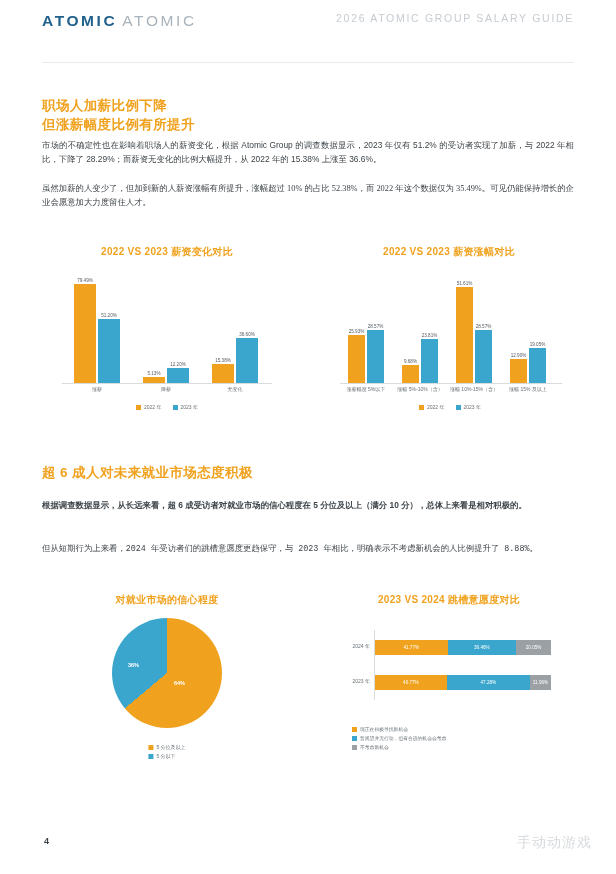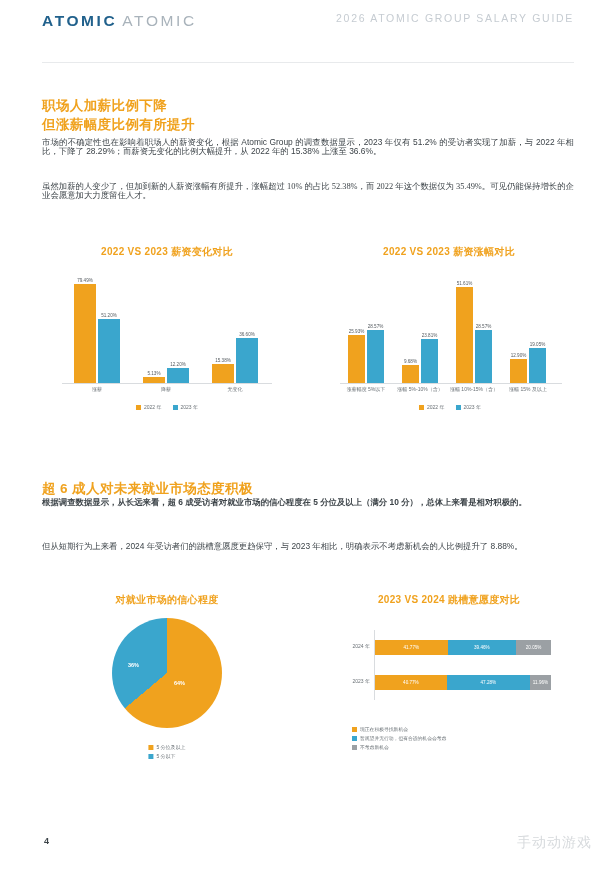--- a/index.html
+++ b/index.html
@@ -59,21 +59,21 @@
     letter-spacing: 0.4px;
   }
   .sec-title .l2 { display: block; }
 
   
   .para {
     position: absolute;
     left: 42px;
     width: 532px;
     font-size: 8.4px;
-    line-height: 9px;
+    line-height: 14px;
     color: #3d4449;
     text-align: justify;
   }
 
   
   .chart-title {
     position: absolute;
     color: #f0a21e;
     font-weight: 700;
     font-size: 10px;
@@ -310,26 +310,26 @@
     <span class="item">
       <i class="swatch" style="background:#f0a21e;"></i>
       <span>2022 年</span>
     </span>
     <span class="item">
       <i class="swatch" style="background:#3aa6cd;"></i>
       <span>2023 年</span>
     </span>
   </div>
 
-  <div class="sec-title" style="top:479px;">
+  <div class="sec-title" style="top:463px;">
     <span class="l2">超 6 成人对未来就业市场态度积极</span>
   </div>
 
   <div class="para" style="top:498px;font-weight:bold;">根据调查数据显示，从长远来看，超 6 成受访者对就业市场的信心程度在 5 分位及以上（满分 10 分），总体上来看是相对积极的。</div>
-  <div class="para" style="top:542px;">但从短期行为上来看，2024 年受访者们的跳槽意愿度更趋保守，与 2023 年相比，明确表示不考虑新机会的人比例提升了 8.88%。</div>
+  <div class="para" style="top:542px;font-family:Liberation Mono, monospace;">但从短期行为上来看，2024 年受访者们的跳槽意愿度更趋保守，与 2023 年相比，明确表示不考虑新机会的人比例提升了 8.88%。</div>
 
   <div class="chart-title" style="top:593px; left:42px; width:250px;">对就业市场的信心程度</div>
 
   <div class="pie-wrap" style="top:618px; left:112px; width:110px; height:110px;">
     <div class="pie" style="background: conic-gradient(from 0deg, #f0a21e 0deg 230deg, #3aa6cd 230deg 360deg);"></div>
     <span class="pie-label" style="top:62px; left:62px;">64%</span>
     <span class="pie-label" style="top:44px; left:16px;">36%</span>
   </div>
   <div class="pie-legend" style="top:744px; left:167px;">
     <div class="item">

